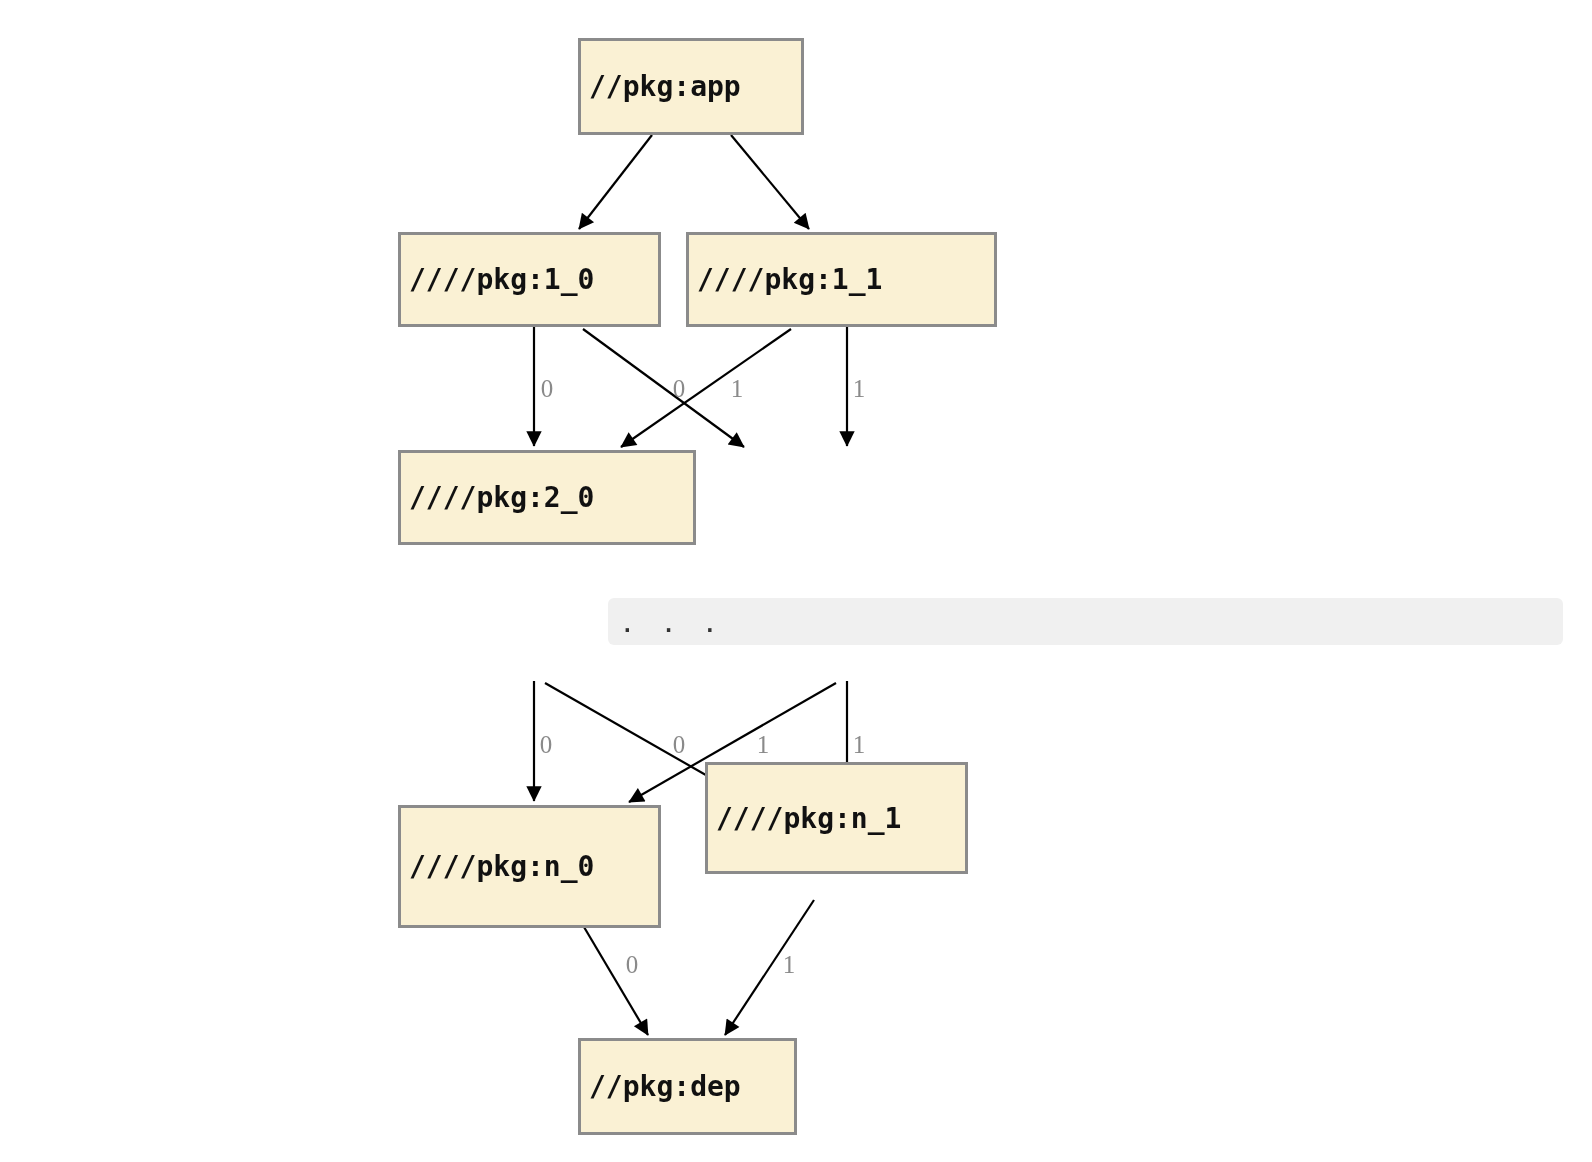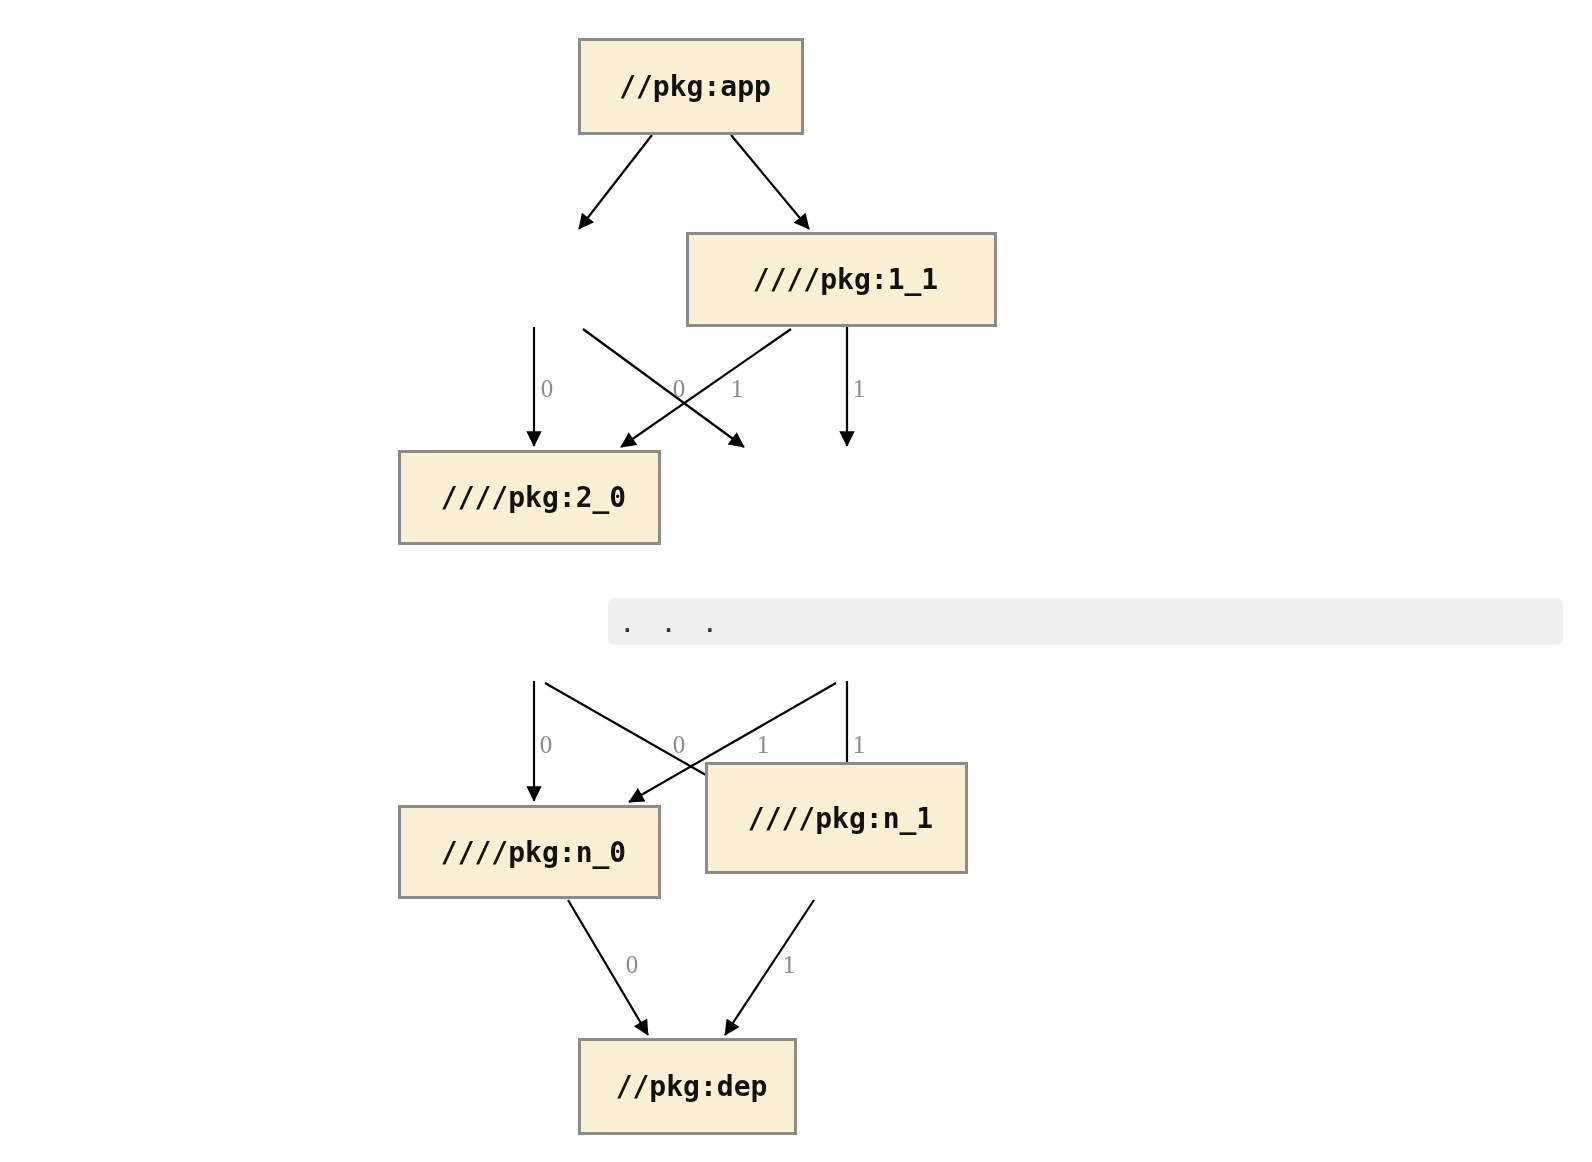--- a/index.html
+++ b/index.html
@@ -3,21 +3,21 @@
 <meta charset="utf-8">
 <style>
   html,body{margin:0;padding:0;background:#ffffff;}
   .canvas{
     position:relative;width:1592px;height:1162px;background:#ffffff;
     overflow:hidden;font-family:"DejaVu Sans Mono",monospace;
   }
   .node{
     position:absolute;box-sizing:border-box;
     background:#faf1d4;border:3px solid #8b8b8b;
-    display:flex;align-items:center;justify-content:center;padding-left:8px;
+    display:flex;align-items:center;justify-content:flex-start;padding-left:8px;
   }
   .node .node-label{
     font-family:"DejaVu Sans Mono","Liberation Mono",monospace;
     font-weight:bold;font-size:28px;color:#111111;white-space:pre;
   }
   .band{
     position:absolute;left:608px;top:598px;width:955px;height:47px;
     background:#f0f0f0;border-radius:6px;
     display:flex;align-items:center;box-sizing:border-box;padding-left:13px;
   }
@@ -72,35 +72,38 @@
     <text class="edge-label" text-anchor="middle" x="859" y="753">1</text>
 
     <text class="edge-label" text-anchor="middle" x="632" y="973">0</text>
     <text class="edge-label" text-anchor="middle" x="789" y="973">1</text>
   </svg>
 
   <div class="node" style="left:578px;top:38px;width:226px;height:97px">
     <span class="node-label">//pkg:app</span>
   </div>
 
+  <div class="node" style="left:398px;top:232px;width:263px;height:95px">
+    <span class="node-label">////pkg:1_0</span>
+  </div>
 
   <div class="node" style="left:686px;top:232px;width:311px;height:95px">
     <span class="node-label">////pkg:1_1</span>
   </div>
 
-  <div class="node" style="left:398px;top:450px;width:263px;height:95px">
+  <div class="node" style="left:398px;top:450px;width:298px;height:95px">
     <span class="node-label">////pkg:2_0</span>
   </div>
 
 
   <div class="band">
     <span class="band-label">. . .</span>
   </div>
 
-  <div class="node" style="left:398px;top:805px;width:263px;height:94px">
+  <div class="node" style="left:398px;top:805px;width:263px;height:123px">
     <span class="node-label">////pkg:n_0</span>
   </div>
 
   <div class="node" style="left:705px;top:762px;width:263px;height:112px">
     <span class="node-label">////pkg:n_1</span>
   </div>
 
   <div class="node" style="left:578px;top:1038px;width:219px;height:97px">
     <span class="node-label">//pkg:dep</span>
   </div>

